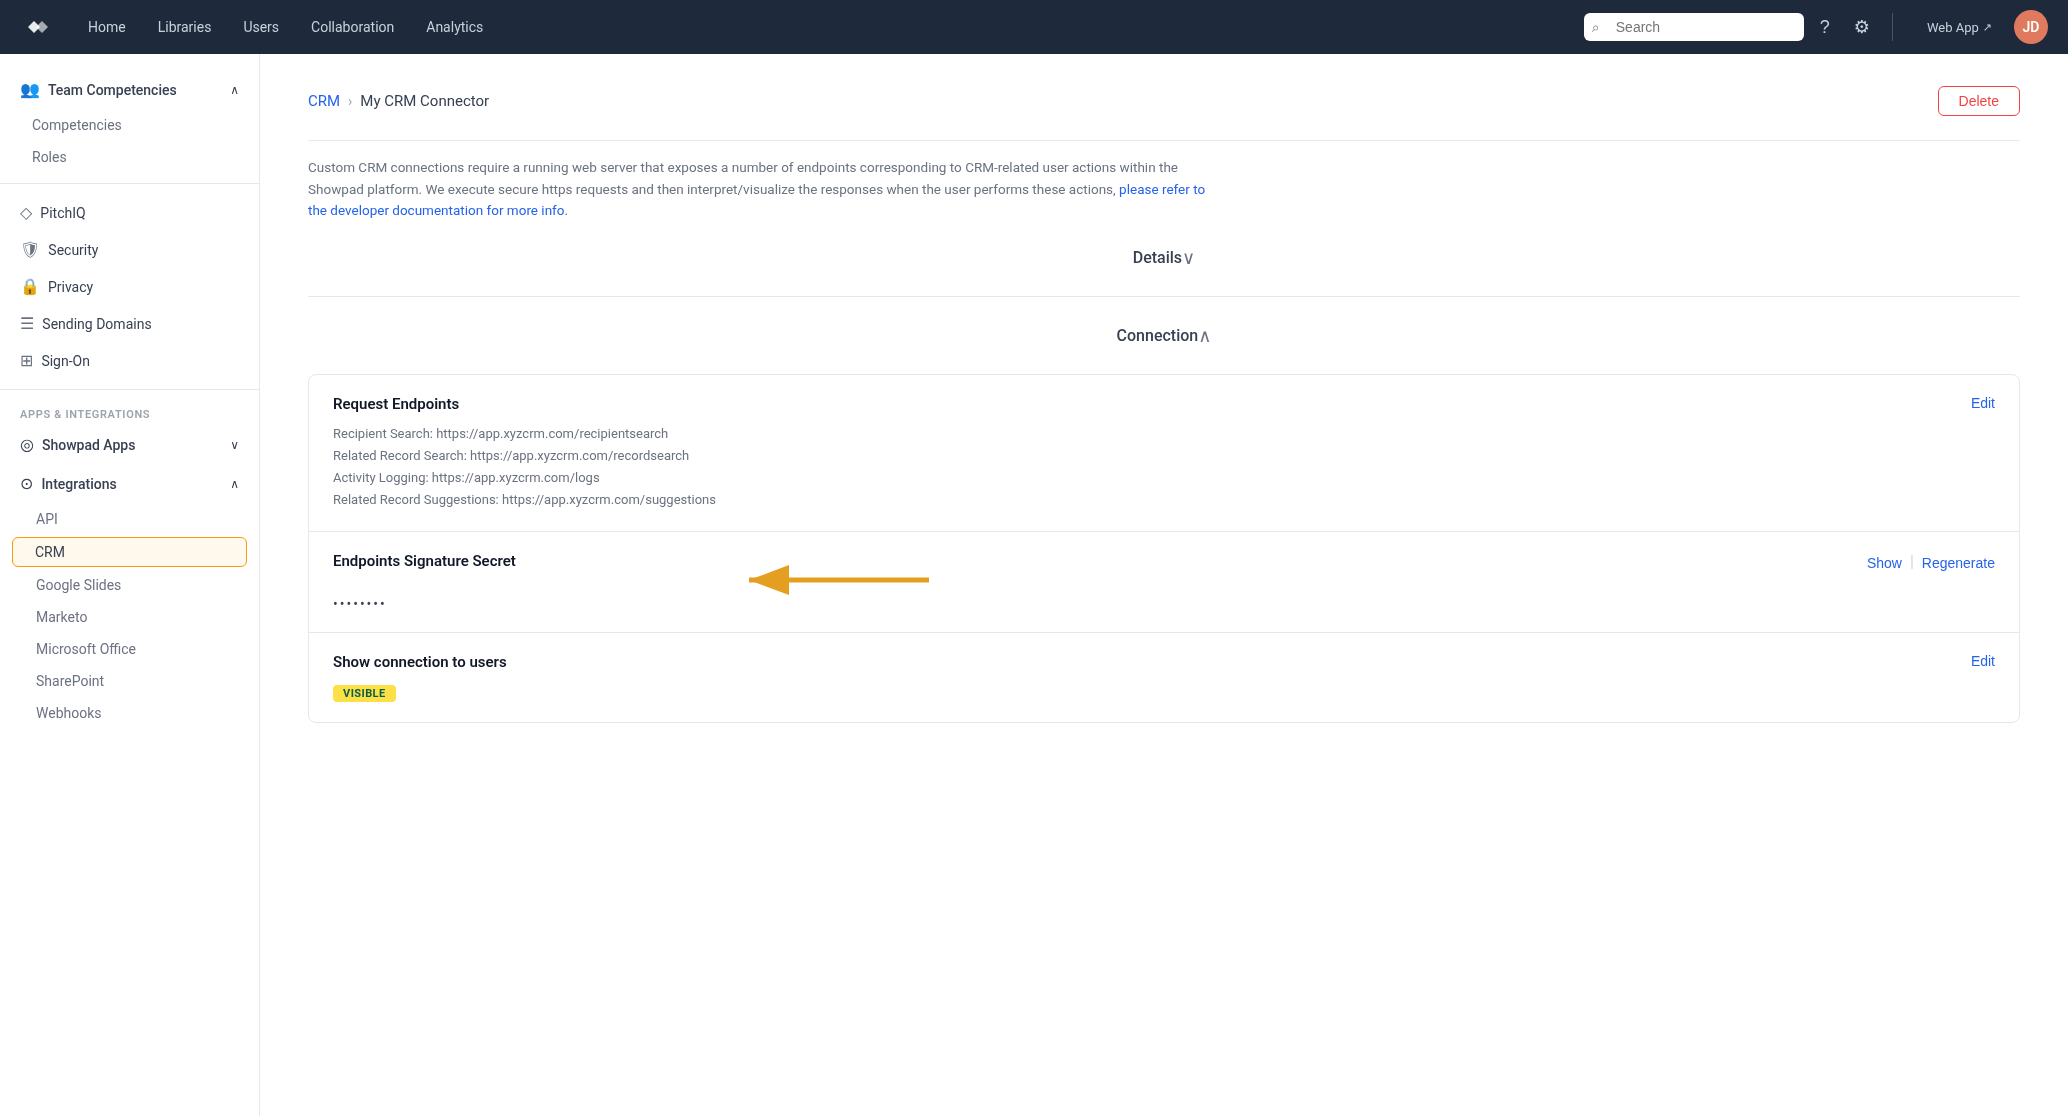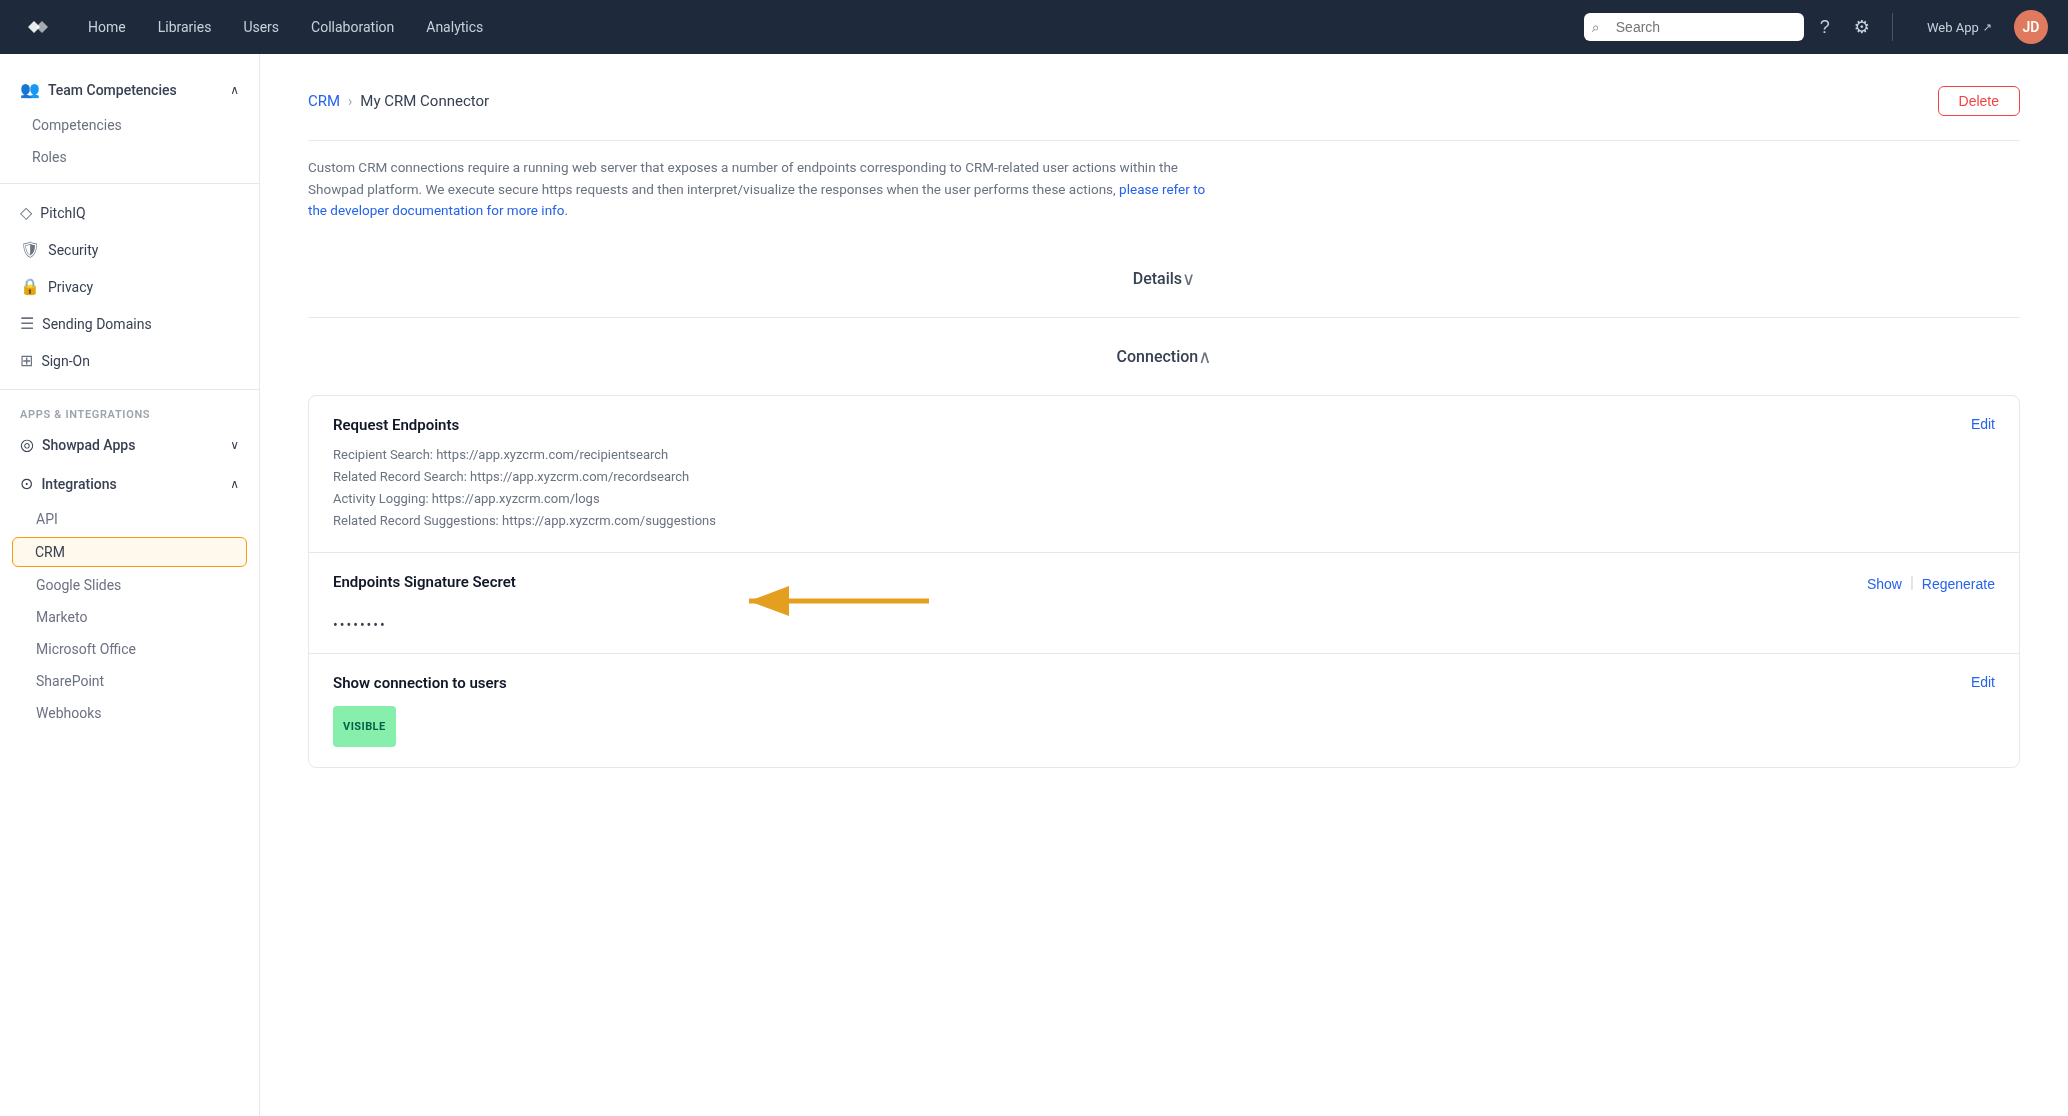--- a/index.html
+++ b/index.html
@@ -193,21 +193,21 @@
       font-weight: 500;
     }
 
     .divider-line { border: none; border-top: 1px solid #e5e7eb; margin: 16px 0; }
 
     
     .info-text {
       font-size: 13.5px;
       color: #6b7280;
       line-height: 1.6;
-      margin-bottom: 34px;
+      margin-bottom: 13px;
       max-width: 900px;
     }
     .info-text a { color: #2563eb; text-decoration: none; }
 
     
     .section-header {
       display: flex;
       align-items: center;
       justify-content: center;
       padding: 12px 0;
@@ -278,25 +278,25 @@
       background: none;
       border: none;
       font-weight: 500;
     }
     .sig-divider-v { color: #d1d5db; }
     .sig-dots { color: #374151; font-size: 14px; letter-spacing: 2px; }
 
     
     .visible-badge {
       display: inline-block;
-      background: #86efac;
+      background: #fde047;
       color: #065f46;
       font-size: 11px;
       font-weight: 700;
-      padding: 14px 10px;
+      padding: 2px 10px;
       border-radius: 4px;
       letter-spacing: 0.04em;
       margin-top: 4px;
     }
 
     .show-connection-row {
       padding: 20px 24px;
       position: relative;
     }
   </style>

